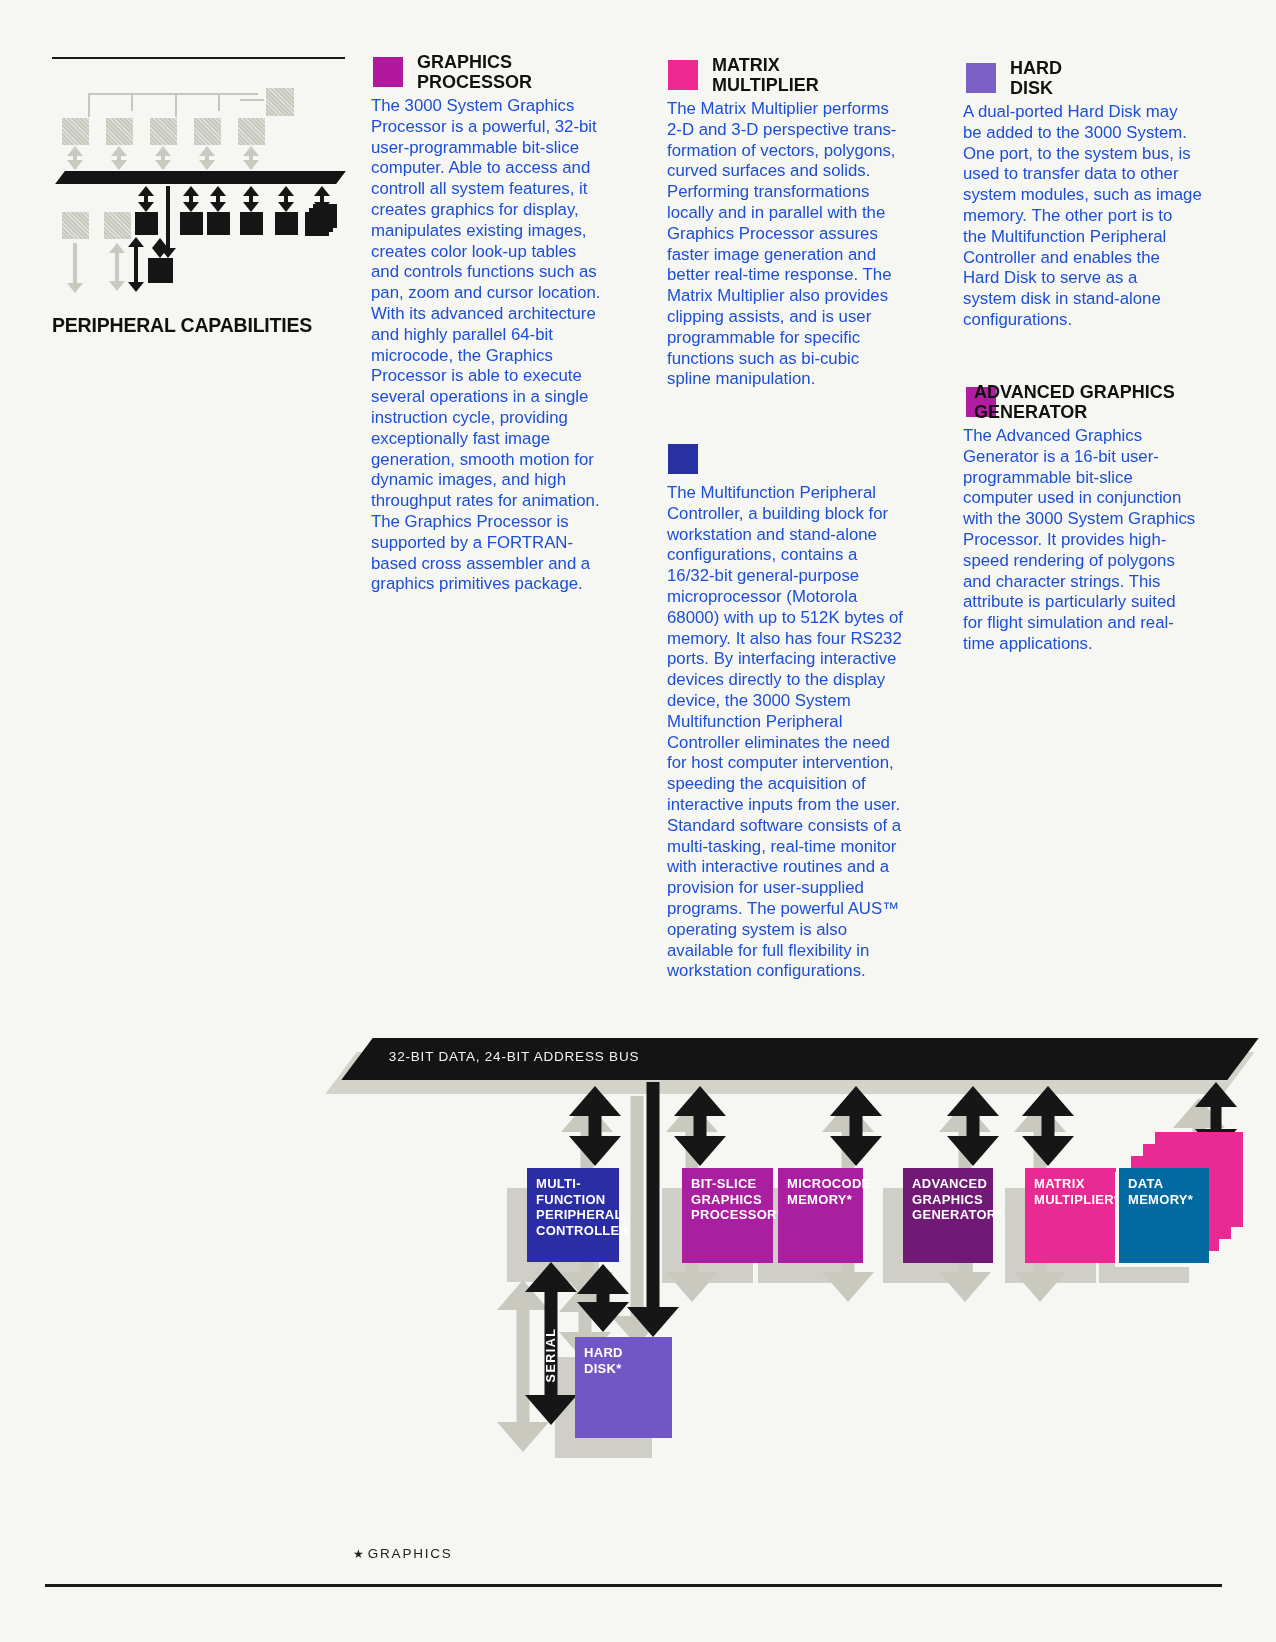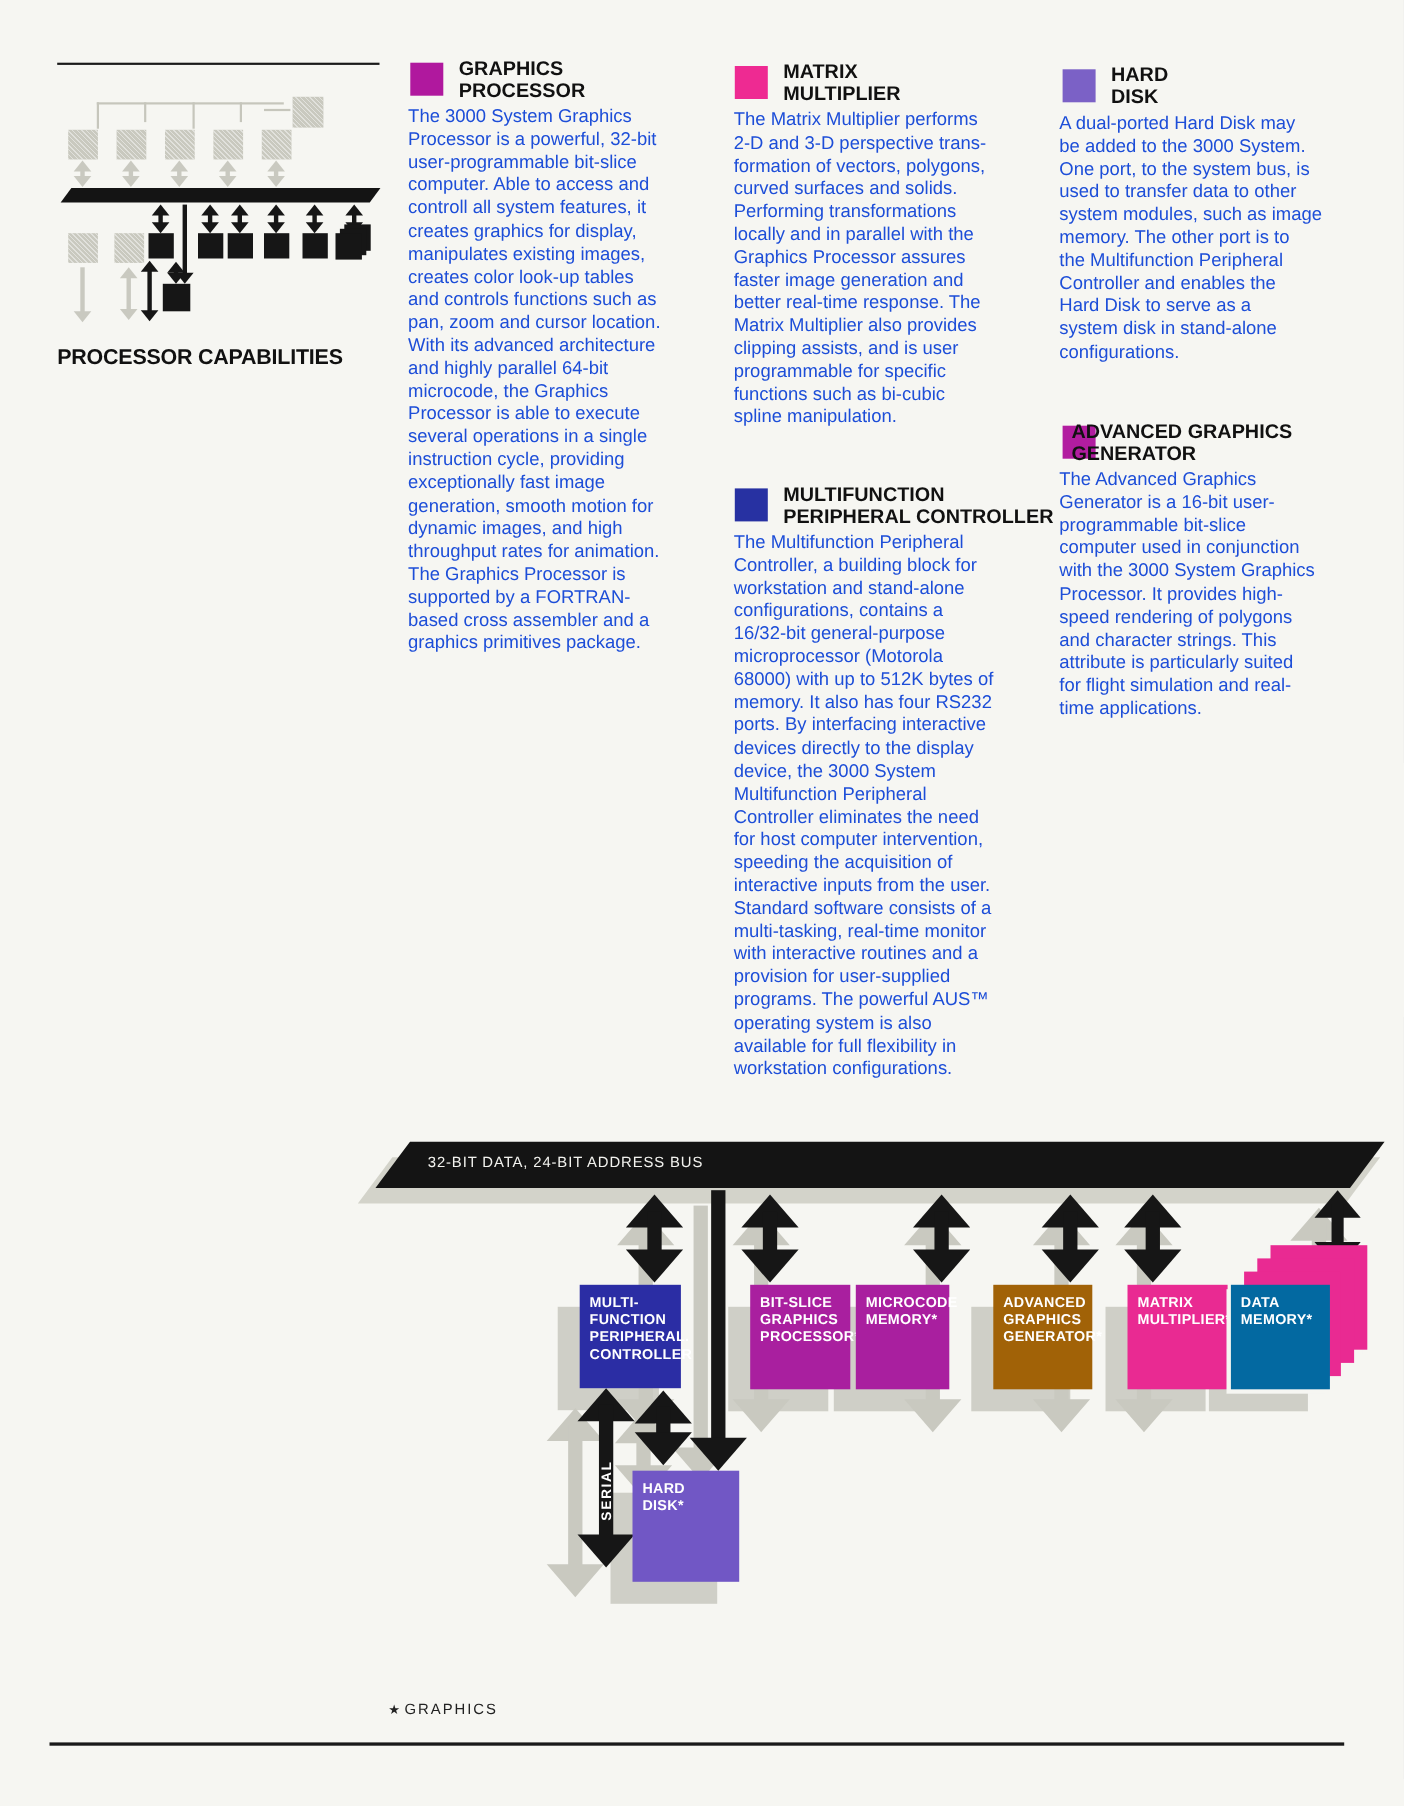--- a/index.html
+++ b/index.html
@@ -164,21 +164,21 @@
         <div class="sh"></div>
         <div class="dn"></div>
       </div>
     <div class="dar mini ghost" style="left:109px;top:243px;width:16px;height:48px;">
         <div class="up"></div>
         <div class="sh"></div>
         <div class="dn"></div>
       </div>
   </div>
 
-  <div class="page-title" style="left:52px;top:314px;">PROCESSOR CAPABILITIES</div>
+  <div class="page-title" style="left:52px;top:314px;">PERIPHERAL CAPABILITIES</div>
 
   <div class="bullet" style="left: 373px; top: 57px; background-color: rgb(176, 24, 158);"></div>
   <div class="sec-head" style="left:417px;top:53px;">GRAPHICS
 PROCESSOR</div>
   <div class="sec-body" style="left:371px;top:96px;">The 3000 System Graphics
 Processor is a powerful, 32-bit
 user-programmable bit-slice
 computer. Able to access and
 controll all system features, it
 creates graphics for display,
@@ -213,22 +213,20 @@
 Graphics Processor assures
 faster image generation and
 better real-time response. The
 Matrix Multiplier also provides
 clipping assists, and is user
 programmable for specific
 functions such as bi-cubic
 spline manipulation.</div>
 
   <div class="bullet" style="left: 668px; top: 444px; background-color: rgb(39, 49, 162);"></div>
-  <div class="sec-head" style="left:712px;top:440px;">MULTIFUNCTION
-PERIPHERAL CONTROLLER</div>
   <div class="sec-body" style="left:667px;top:483px;">The Multifunction Peripheral
 Controller, a building block for
 workstation and stand-alone
 configurations, contains a
 16/32-bit general-purpose
 microprocessor (Motorola
 68000) with up to 512K bytes of
 memory. It also has four RS232
 ports. By interfacing interactive
 devices directly to the display
@@ -391,21 +389,21 @@
 
     <div class="dbox" style="left: 527px; top: 1168px; width: 92px; height: 94px; background-color: rgb(43, 45, 164);">MULTI-
 FUNCTION
 PERIPHERAL.
 CONTROLLER</div>
     <div class="dbox" style="left: 682px; top: 1168px; width: 91px; height: 95px; background-color: rgb(169, 31, 159);">BIT-SLICE
 GRAPHICS
 PROCESSOR*</div>
     <div class="dbox" style="left: 778px; top: 1168px; width: 85px; height: 95px; background-color: rgb(169, 31, 159);">MICROCODE
 MEMORY*</div>
-    <div class="dbox" style="left: 903px; top: 1168px; width: 90px; height: 95px; background-color: #a16207;">ADVANCED
+    <div class="dbox" style="left: 903px; top: 1168px; width: 90px; height: 95px; background-color: #701a75;">ADVANCED
 GRAPHICS
 GENERATOR*</div>
     <div class="dbox" style="left: 1025px; top: 1168px; width: 91px; height: 95px; background-color: rgb(233, 42, 146);">MATRIX
 MULTIPLIER*</div>
     <div class="dbox" style="left: 1119px; top: 1168px; width: 90px; height: 95px; box-shadow: rgb(246, 246, 242) -4px 4px 0px 0px; background-color: #0369a1;">DATA
 MEMORY*</div>
     <div class="dbox" style="left: 575px; top: 1337px; width: 97px; height: 101px; background-color: rgb(113, 87, 197);">HARD
 DISK*</div>
   </div>
 

